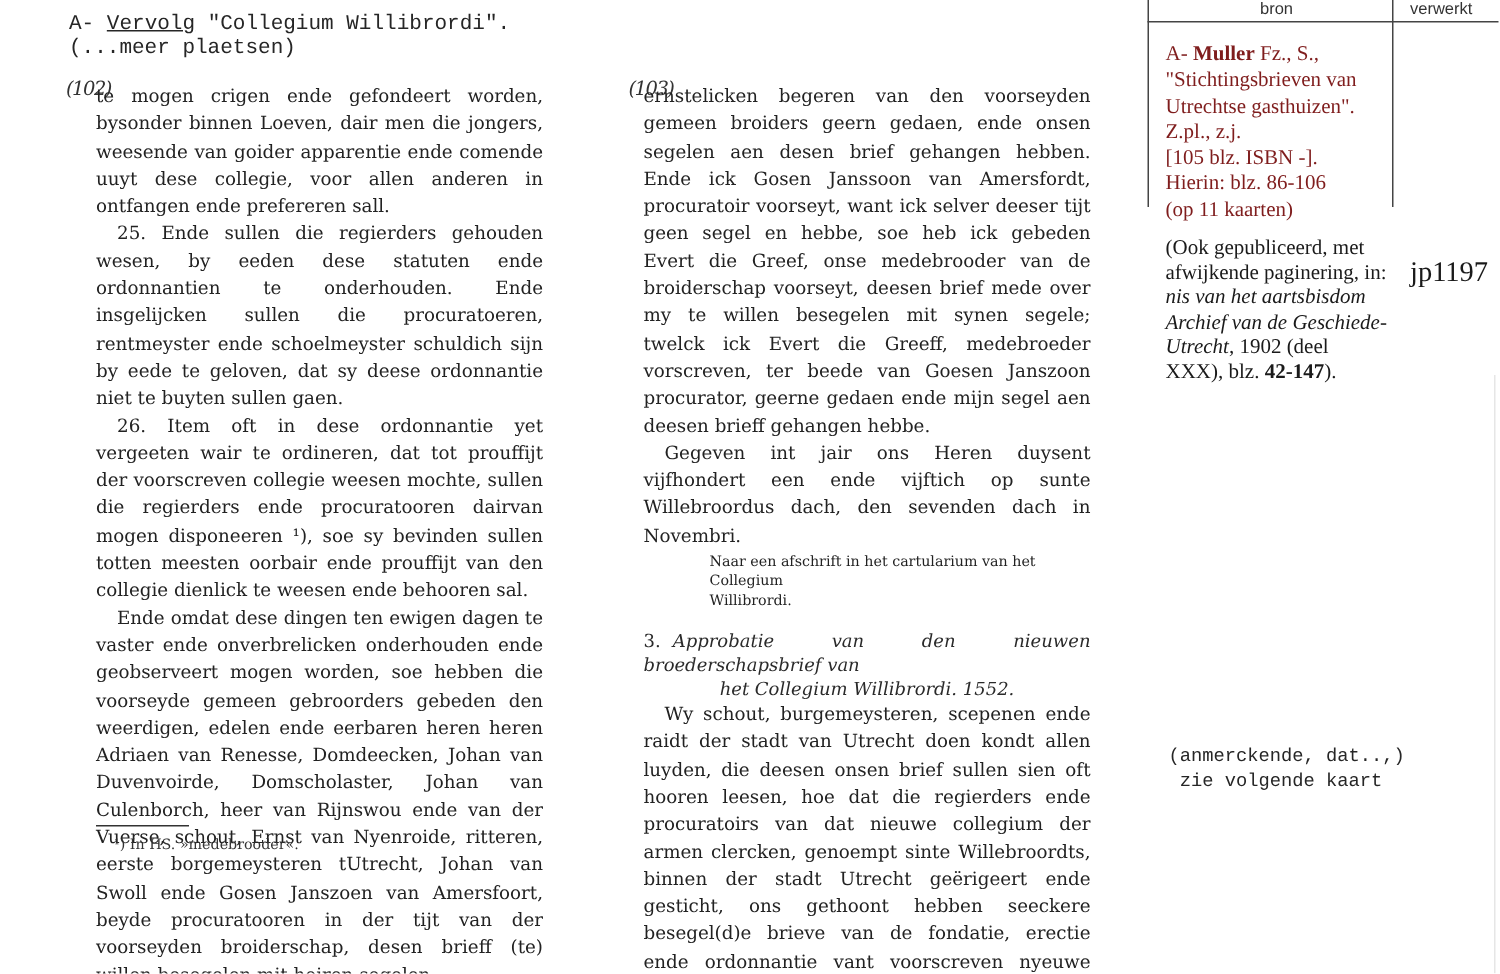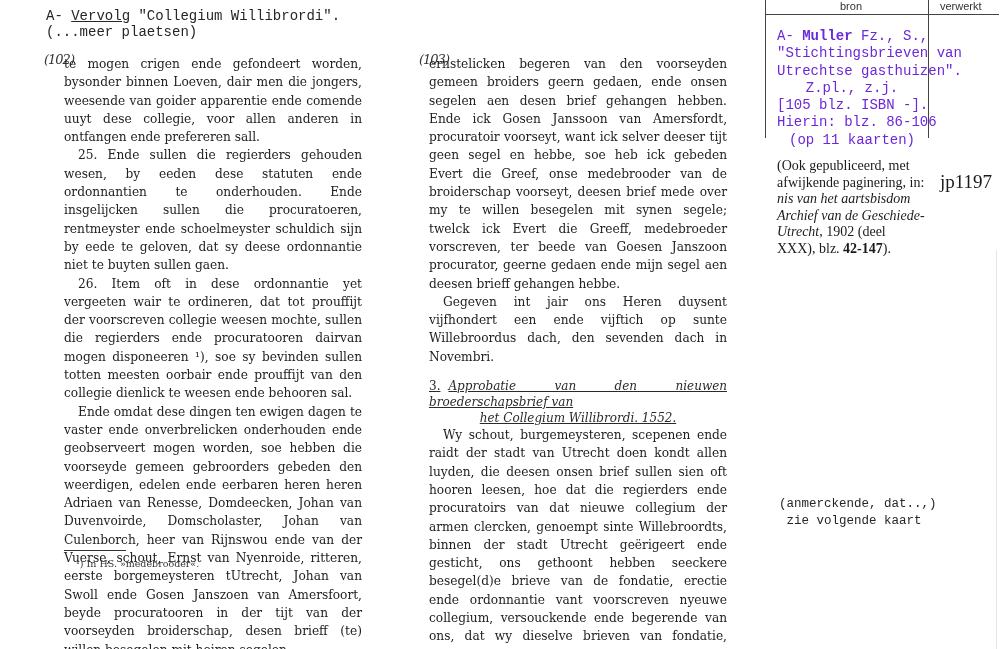--- a/index.html
+++ b/index.html
@@ -52,21 +52,20 @@
     text-align: left;
   }
   .source-note .l1 { display: block; padding-left: 44px; }
   .source-note .l2 { display: block; padding-left: 44px; }
   .section-head {
     font-style: italic;
     font-size: 12px;
     line-height: 16px;
     margin-top: 12px;
     color: #2a2a2a;
-    text-decoration: underline;
   }
   .section-head .num { font-style: normal; margin-right: 8px; }
   .section-head .line2 { display: block; text-align: center; }
   #footnote-rule {
     position: absolute; left: 64px; top: 550px;
     width: 62px; height: 1px; background: #333;
   }
   #footnote {
     position: absolute; left: 76px; top: 558px;
     font-size: 9.5px; color: #333;
@@ -83,22 +82,22 @@
   }
   .card-hdr {
     position: absolute; top: 0px;
     font-family: "Liberation Sans", sans-serif;
     font-size: 11px; color: #333;
   }
   #hdr-bron { left: 840px; }
   #hdr-verwerkt { left: 940px; }
   #card-body {
     position: absolute; left: 777px; top: 28px; width: 150px;
-    font-family: Liberation Mono, monospace;
-    font-size: 14px; line-height: 17.3px; color: #6d28d9; text-align: center;
+    font-family: Liberation Serif, serif;
+    font-size: 14px; line-height: 17.3px; color: #7f1d1d;
   }
   #card-body div { white-space: nowrap; }
   #card-note {
     position: absolute; left: 777px; top: 158px; width: 180px;
     font-family: "Liberation Serif", serif;
     font-size: 14px; line-height: 16.6px; color: #1a1a1a;
   }
   #card-note div { white-space: nowrap; }
   #card-note i { font-style: italic; }
   #card-id {
@@ -130,20 +129,24 @@
   <p class="indent">26. Item oft in dese ordonnantie yet vergeeten wair te ordineren, dat tot prouffijt der voorscreven collegie weesen mochte, sullen die regierders ende procuratooren dairvan mogen disponeeren ¹), soe sy bevinden sullen totten meesten oorbair ende prouffijt van den collegie dienlick te weesen ende behooren sal.</p>
   <p class="indent">Ende omdat dese dingen ten ewigen dagen te vaster ende onverbrelicken onderhouden ende geobserveert mogen worden, soe hebben die voorseyde gemeen gebroorders gebeden den weerdigen, edelen ende eerbaren heren heren Adriaen van Renesse, Domdeecken, Johan van Duvenvoirde, Domscholaster, Johan van Culenborch, heer van Rijnswou ende van der Vuerse, schout, Ernst van Nyenroide, ritteren, eerste borgemeysteren tUtrecht, Johan van Swoll ende Gosen Janszoen van Amersfoort, beyde procuratooren in der tijt van der voorseyden broiderschap, desen brieff (te) willen besegelen mit hoiren segelen.</p>
 
 </div>
 <div id="footnote-rule"></div>
 <div id="footnote">¹) In HS. »medebrooder«.</div>
 
 <div id="col-mid" class="col">
   <p>ernstelicken begeren van den voorseyden gemeen broiders geern gedaen, ende onsen segelen aen desen brief gehangen hebben. Ende ick Gosen Janssoon van Amersfordt, procuratoir voorseyt, want ick selver deeser tijt geen segel en hebbe, soe heb ick gebeden Evert die Greef, onse medebrooder van de broiderschap voorseyt, deesen brief mede over my te willen besegelen mit synen segele; twelck ick Evert die Greeff, medebroeder vorscreven, ter beede van Goesen Janszoon procurator, geerne gedaen ende mijn segel aen deesen brieff gehangen hebbe.</p>
   <p class="indent">Gegeven int jair ons Heren duysent vijfhondert een ende vijftich op sunte Willebroordus dach, den sevenden dach in Novembri.</p>
+  <div class="source-note">
+    <span class="l1">Naar een afschrift in het cartularium van het Collegium</span>
+    <span class="l2">Willibrordi.</span>
+  </div>
   <div class="section-head">
     <span class="num">3.</span><span>Approbatie van den nieuwen broederschapsbrief van</span>
     <span class="line2">het Collegium Willibrordi. 1552.</span>
   </div>
   <p class="indent">Wy schout, burgemeysteren, scepenen ende raidt der stadt van Utrecht doen kondt allen luyden, die deesen onsen brief sullen sien oft hooren leesen, hoe dat die regierders ende procuratoirs van dat nieuwe collegium der armen clercken, genoempt sinte Willebroordts, binnen der stadt Utrecht geërigeert ende gesticht, ons gethoont hebben seeckere besegel(d)e brieve van de fondatie, erectie ende ordonnantie vant voorscreven nyeuwe collegium, versouckende ende begerende van ons, dat wy dieselve brieven van fondatie, erectie ende ordonnantie approberen, ratificeren ende confirmeren, believen soude(n) willen. So est, dat wy schout, burgemeysteren, schepen ende raidt voornoemt dieselve brieven in onsen raidt doen lesen, gevisiteert ende rypelick dairop gecommuniceert hebben; ende</p>
 </div>
 
 <div id="card-vline-left"></div>
 <div id="card-vline-mid"></div>
 <div id="card-hline"></div>

